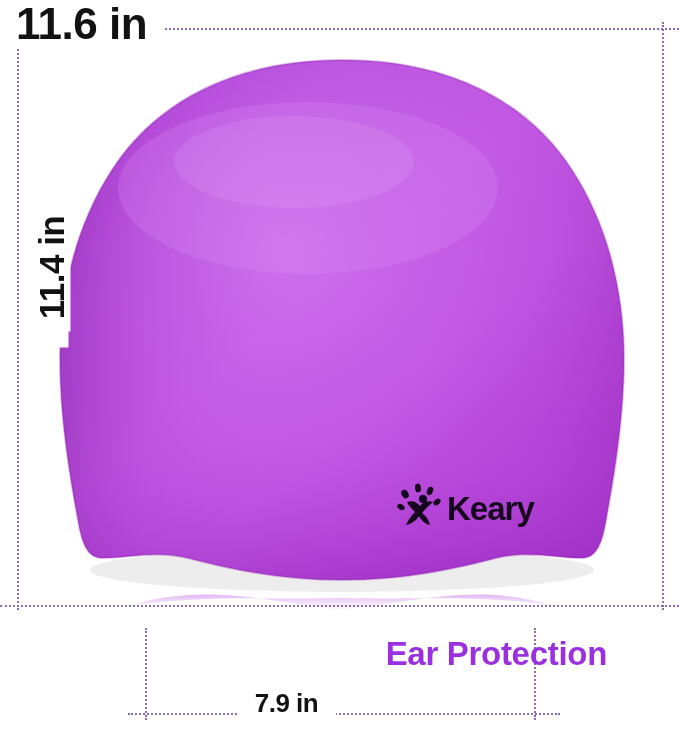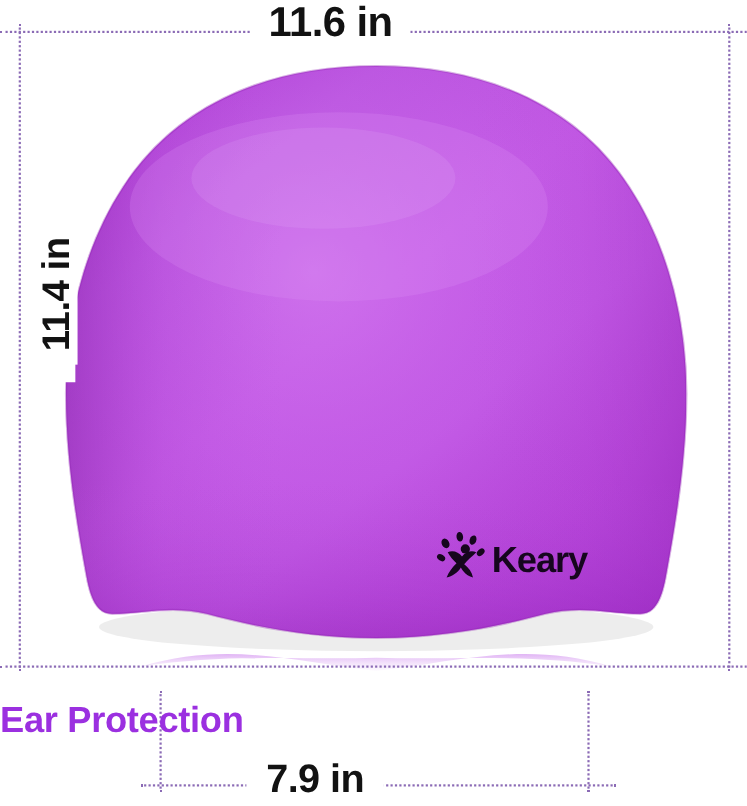--- a/index.html
+++ b/index.html
@@ -48,22 +48,22 @@
     background: #ffffff;
     letter-spacing: -0.5px;
     line-height: 1;
     white-space: nowrap;
   }
 
   #label-width-top {
     top: 2px;
     left: 0;
     width: 601px;
-    text-align: center;
-    font-size: 38px;
+    text-align: left;
+    font-size: 44px;
     background: none;
   }
   #label-width-top span {
     background: #ffffff;
     padding: 0 16px;
   }
 
   #label-height-left {
     top: 250px;
     left: -29px;
@@ -76,35 +76,35 @@
   #label-height-left span {
     background: #ffffff;
     padding: 0 12px;
   }
 
   #label-width-bottom {
     top: 690px;
     left: 0;
     width: 573px;
     text-align: center;
-    font-size: 36px;
+    font-size: 26px;
     background: none;
   }
   #label-width-bottom span {
     background: #ffffff;
     padding: 0 18px;
   }
 
   
   #caption {
     position: absolute;
     top: 637px;
     left: 0;
     width: 607px;
-    text-align: left;
+    text-align: right;
     font-size: 33px;
     font-weight: bold;
     color: #9B30E0;
     letter-spacing: -0.3px;
     line-height: 1;
   }
 
   
   #cap-wrap {
     position: absolute;

